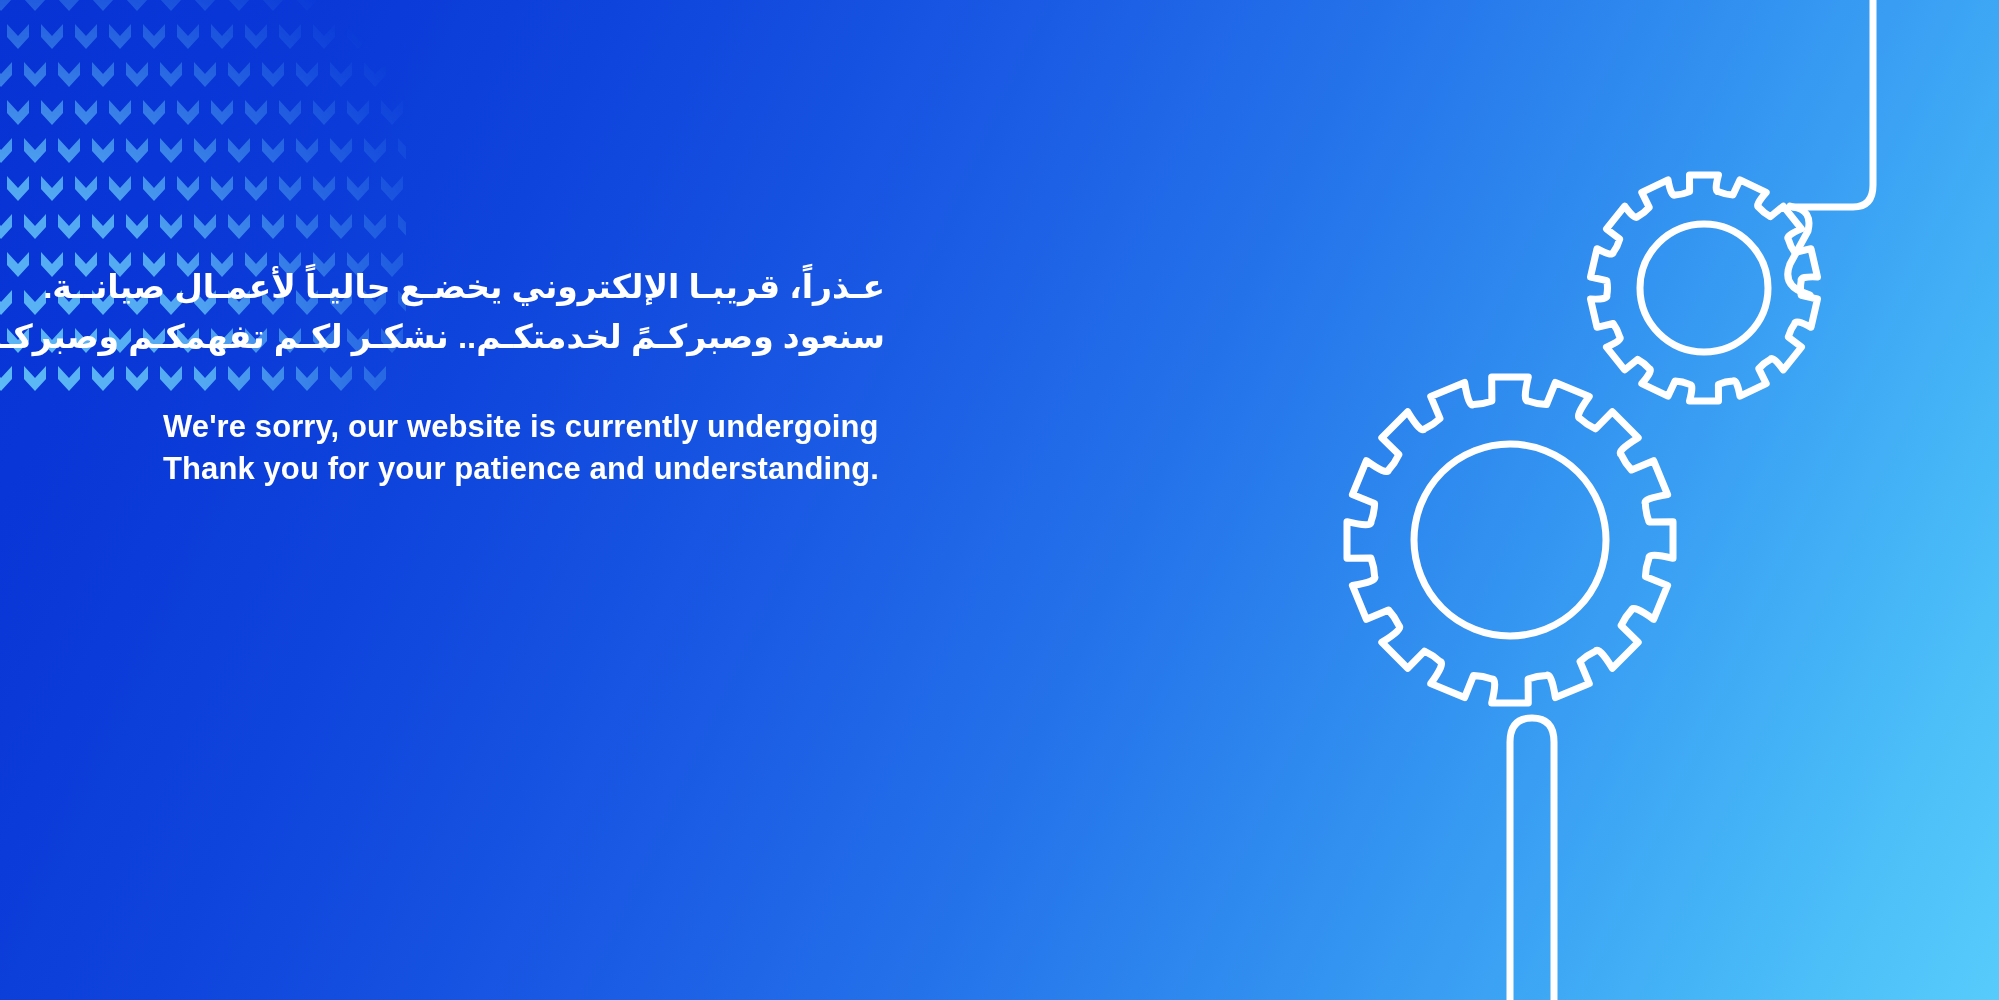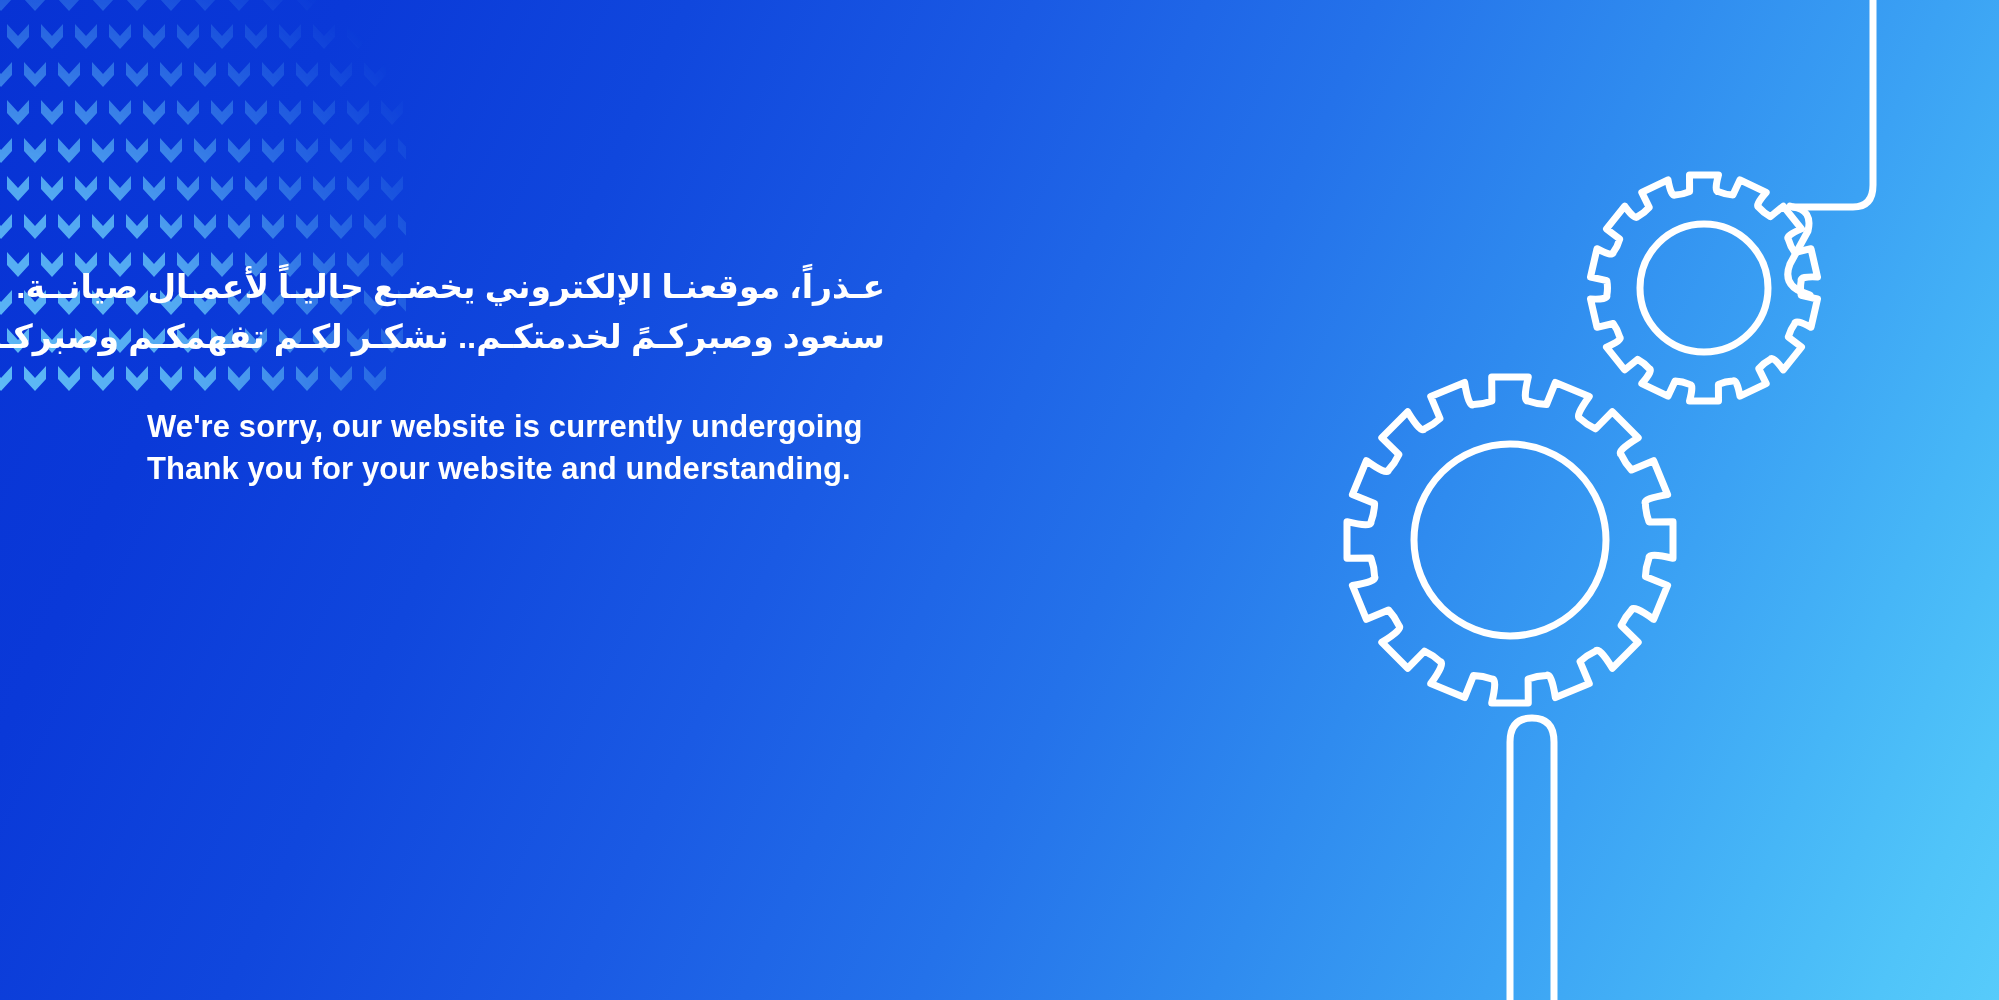--- a/index.html
+++ b/index.html
@@ -80,20 +80,21 @@
     color: #ffffff;
     font-size: 31px;
     line-height: 42px;
     font-weight: 700;
     letter-spacing: 0.1px;
   }
 
   .english-line {
     display: block;
     white-space: nowrap;
+    margin-left: 16px;
   }
 </style>
 </head>
 <body>
 
 <div id="page">
 
   <svg id="chevron-field" viewBox="0 0 420 420" xmlns="http://www.w3.org/2000/svg" aria-hidden="true">
     <defs>
       <path id="chev" d="M0 0 L11 12 L22 0 L22 13 L11 25 L0 13 Z"></path>
@@ -439,24 +440,24 @@
       </g>
 
       <path d="M1544 1010 L1544 840 Q1544 822 1527 822 Q1510 822 1510 840" style="display:none"></path>
     <path d="M1510,1010 L1510,742 Q1510,718 1532,718 Q1554,718 1554,742 L1554,1010" fill="none" stroke="#ffffff" stroke-width="7" stroke-linejoin="round"></path>
       </g>
   </svg>
 
   <div id="message-block">
 
     <div class="arabic-block" dir="rtl" lang="ar">
-      <span class="arabic-line">عـذراً، موقعنـا الإلكتروني يخضـع حاليـاً لأعمـال صيانــة.</span>
+      <span class="arabic-line">عـذراً، قريبـا الإلكتروني يخضـع حاليـاً لأعمـال صيانــة.</span>
       <span class="arabic-line">سنعود وصبركـمً لخدمتكـم.. نشكـر لكـم تفهمكـم وصبركـم</span>
     </div>
 
     <div class="english-block" dir="ltr" lang="en">
       <span class="english-line">We're sorry, our website is currently undergoing</span>
-      <span class="english-line">Thank you for your website and understanding.</span>
+      <span class="english-line">Thank you for your patience and understanding.</span>
     </div>
 
   </div>
 
 </div>
 
 </body></html>

